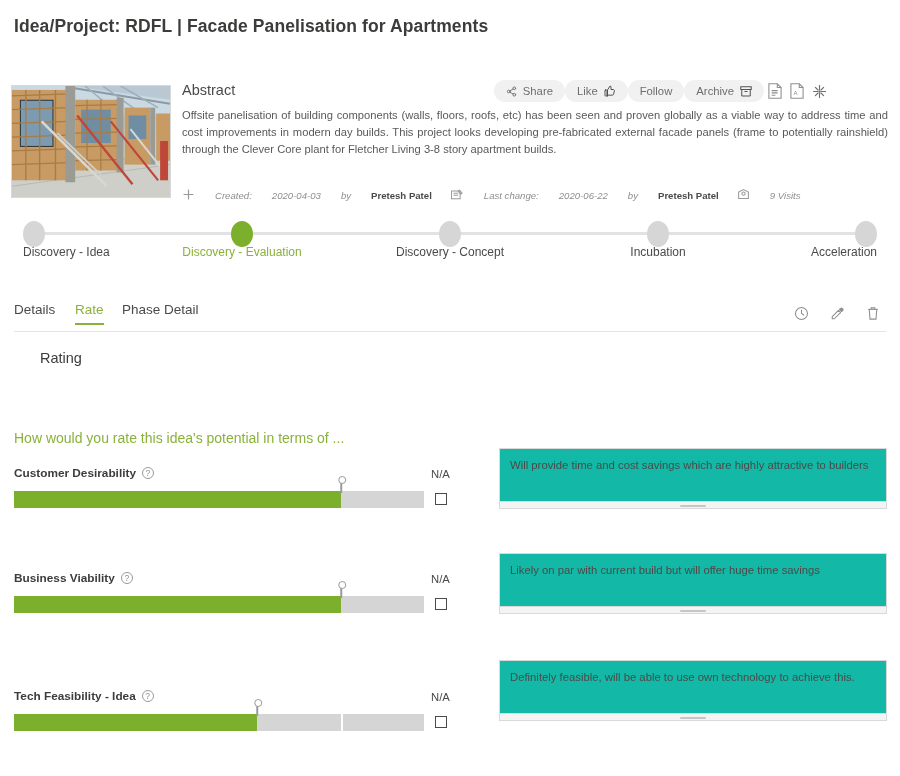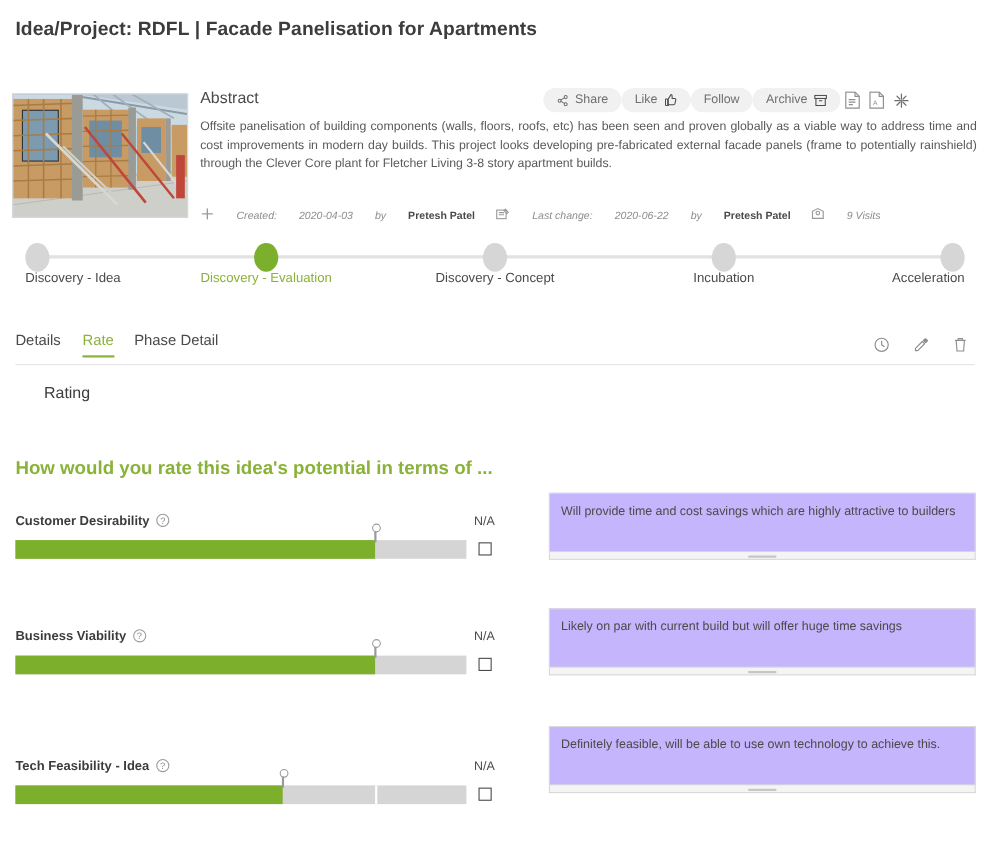--- a/index.html
+++ b/index.html
@@ -106,22 +106,22 @@
     position:absolute; right:16px; top:4px;
     display:flex; align-items:center; gap:14px;
   }
 
   
   .rating-title {
     position:absolute; left:14px; top:350px;
     font-size:14.5px; color:#3c3c3b;margin-left:26px;
   }
   .question {
-    position:absolute; left:14px; top:416px;
-    font-size:17px; color:#8ab239; font-weight:bold;
+    position:absolute; left:14px; top:430px;
+    font-size:14px; color:#8ab239; font-weight:normal;
   }
 
   .crit { position:absolute; left:0; width:900px; }
   .crit-label {
     position:absolute; left:14px; top:0;
     font-size:11.8px; color:#3c3c3b; font-weight:bold;
     display:flex; align-items:center; gap:6px; white-space:nowrap;
   }
   .na-label {
     position:absolute; left:431px; top:2px;
@@ -147,21 +147,21 @@
     transform:translateX(-0.75px);
   }
   .thumbpin::before {
     content:""; position:absolute; left:-2.6px; top:-4.5px;
     width:6px; height:6px; border-radius:50%;
     border:1.4px solid #9a9a9a; background:#fff;
   }
 
   .comment {
     position:absolute; left:499px; width:388px; height:54px;
-    border:1px solid #d9d9d9; background:#c4b5fd;
+    border:1px solid #d9d9d9; background:#14b8a6;
     font-size:11.3px; color:#4a4a49;
     padding:9px 10px; resize:none; outline:none;
     font-family:"Liberation Sans", sans-serif; line-height:15px;
     overflow:hidden;
   }
   .comment-grip {
     position:absolute; left:499px; width:388px; height:7px;
     background:#f4f4f4; border:1px solid #d9d9d9; border-top:none;
   }
   .comment-grip::after {

